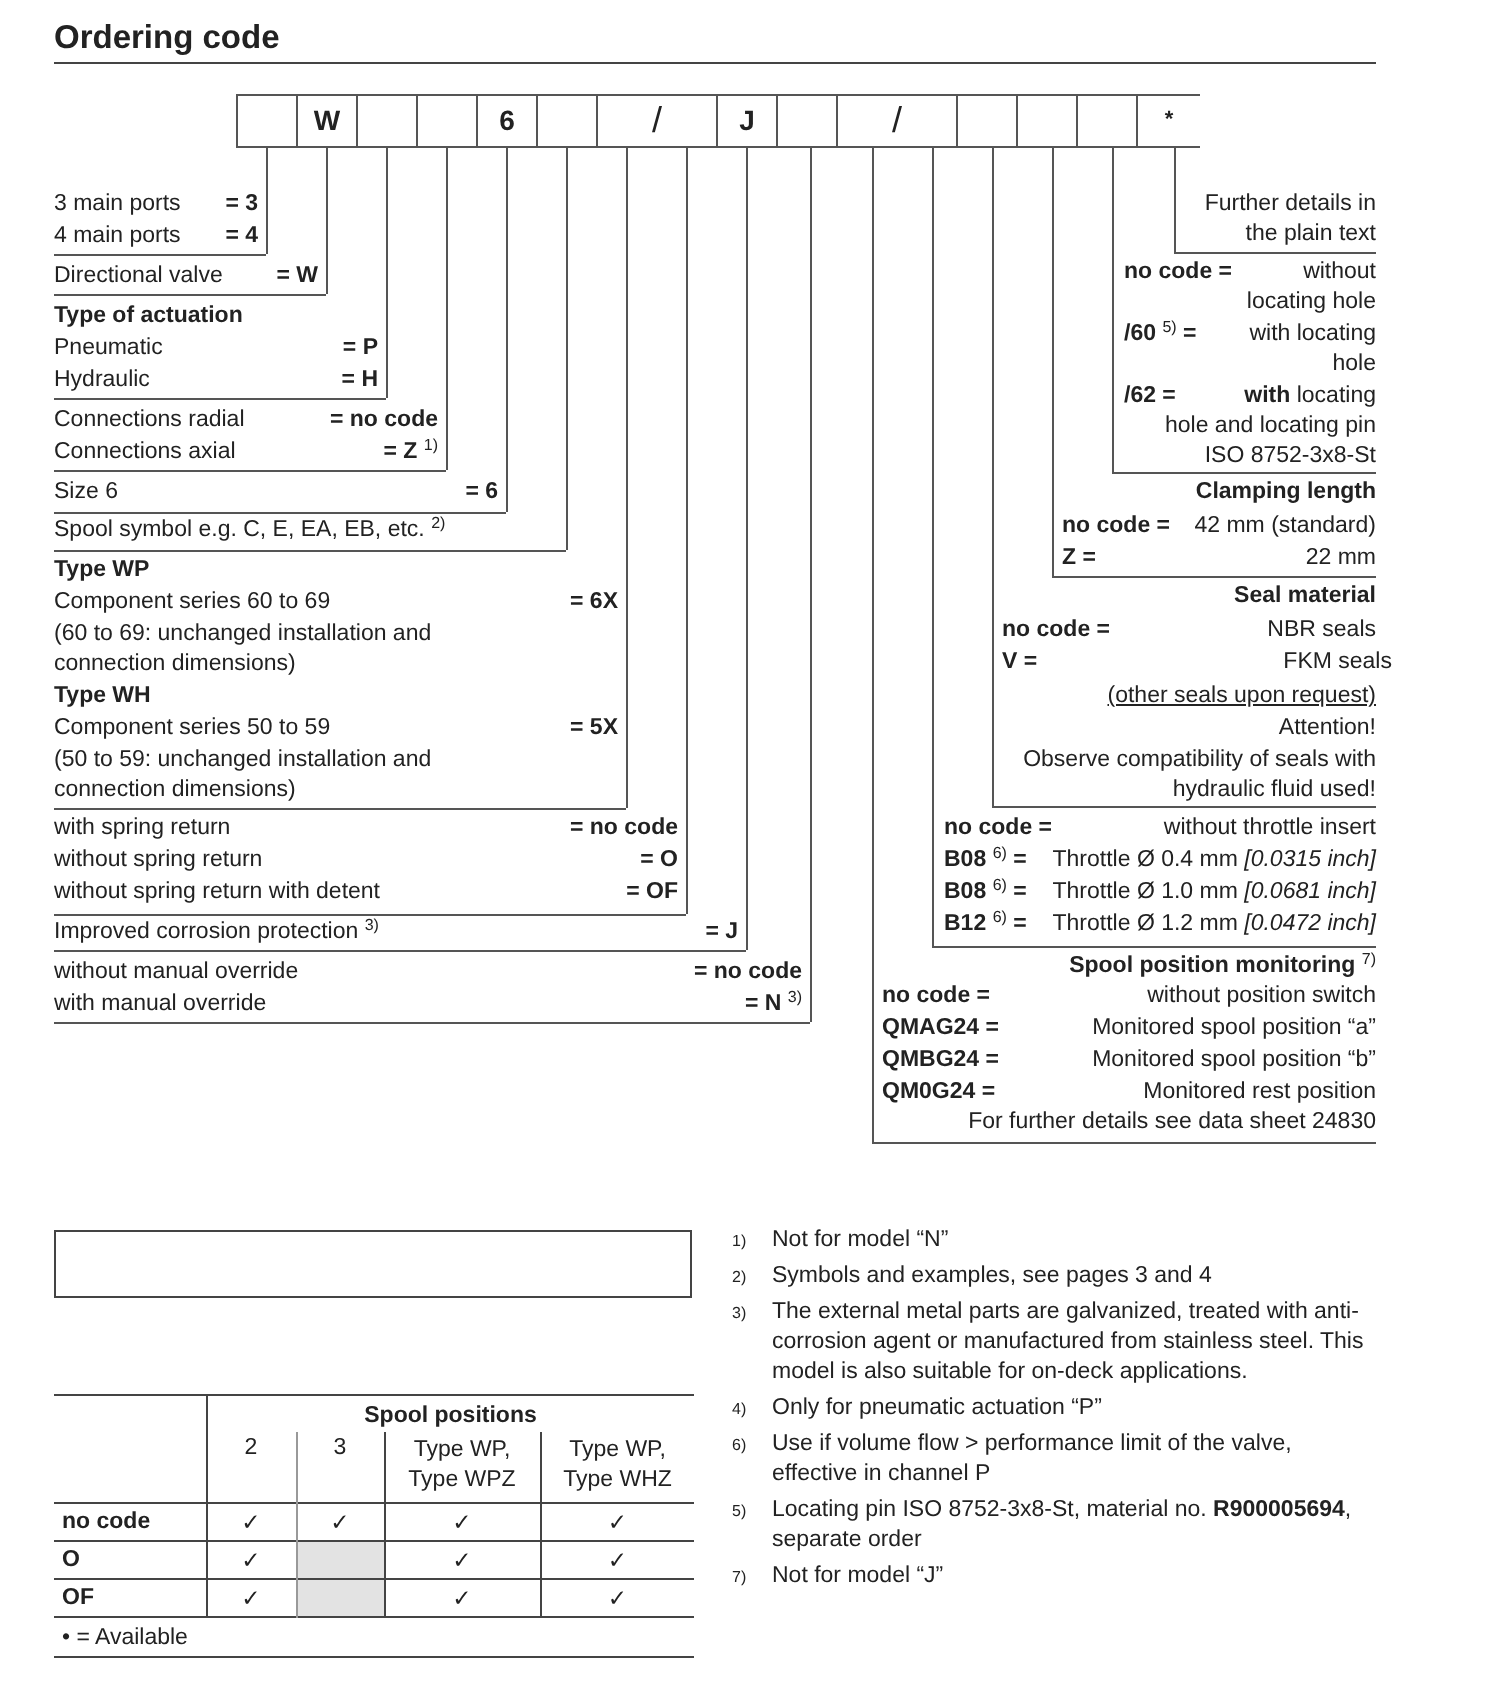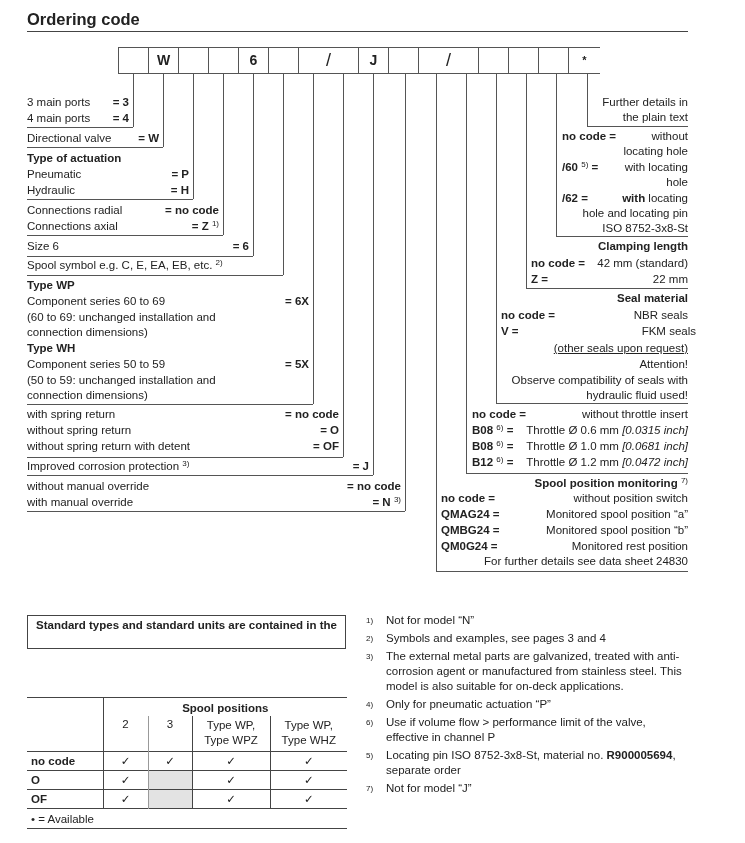--- a/index.html
+++ b/index.html
@@ -168,40 +168,39 @@
   <div class="t b" style="left:501px;top:323px;">V =</div>
   <div class="t r" style="left:598px;top:323px;width:98px;">FKM seals</div>
   <div class="t r" style="left:520px;top:340px;width:168px;text-decoration:underline;">(other seals upon request)</div>
   <div class="t r" style="left:560px;top:356px;width:128px;">Attention!</div>
   <div class="t r" style="left:500px;top:372px;width:188px;">Observe compatibility of seals with</div>
   <div class="t r" style="left:500px;top:387px;width:188px;">hydraulic fluid used!</div>
 
   <div class="t b" style="left:472px;top:406px;">no code =</div>
   <div class="t r" style="left:540px;top:406px;width:148px;">without throttle insert</div>
   <div class="t b" style="left:472px;top:422px;"><span>B08</span> <sup style="font-weight:normal">6)</sup> =</div>
-  <div class="t r" style="left:520px;top:422px;width:168px;"><span>Throttle Ø 0.6 mm</span> <span class="i">[0.0315 inch]</span></div>
+  <div class="t r" style="left:520px;top:422px;width:168px;"><span>Throttle Ø 0.4 mm</span> <span class="i">[0.0315 inch]</span></div>
   <div class="t b" style="left:472px;top:438px;"><span>B08</span> <sup style="font-weight:normal">6)</sup> =</div>
   <div class="t r" style="left:520px;top:438px;width:168px;"><span>Throttle Ø 1.0 mm</span> <span class="i">[0.0681 inch]</span></div>
   <div class="t b" style="left:472px;top:454px;"><span>B12</span> <sup style="font-weight:normal">6)</sup> =</div>
   <div class="t r" style="left:520px;top:454px;width:168px;"><span>Throttle Ø 1.2 mm</span> <span class="i">[0.0472 inch]</span></div>
 
   <div class="t r" style="left:500px;top:475px;width:188px;"><span class="b">Spool position monitoring</span> <sup>7)</sup></div>
   <div class="t b" style="left:441px;top:490px;">no code =</div>
   <div class="t r" style="left:530px;top:490px;width:158px;">without position switch</div>
   <div class="t b" style="left:441px;top:506px;">QMAG24 =</div>
   <div class="t r" style="left:520px;top:506px;width:168px;">Monitored spool position “a”</div>
   <div class="t b" style="left:441px;top:522px;">QMBG24 =</div>
   <div class="t r" style="left:520px;top:522px;width:168px;">Monitored spool position “b”</div>
   <div class="t b" style="left:441px;top:538px;">QM0G24 =</div>
   <div class="t r" style="left:520px;top:538px;width:168px;">Monitored rest position</div>
   <div class="t r" style="left:460px;top:553px;width:228px;">For further details see data sheet 24830</div>
 </div>
 
 <div class="notebox">
-  <div>Standard types and standard units are contained in the</div>
 </div>
 
 <table class="sp">
   <colgroup>
       <col style="width:76px">
       <col style="width:45px">
       <col style="width:44px">
       <col style="width:78px">
       <col style="width:77px">
     </colgroup>

